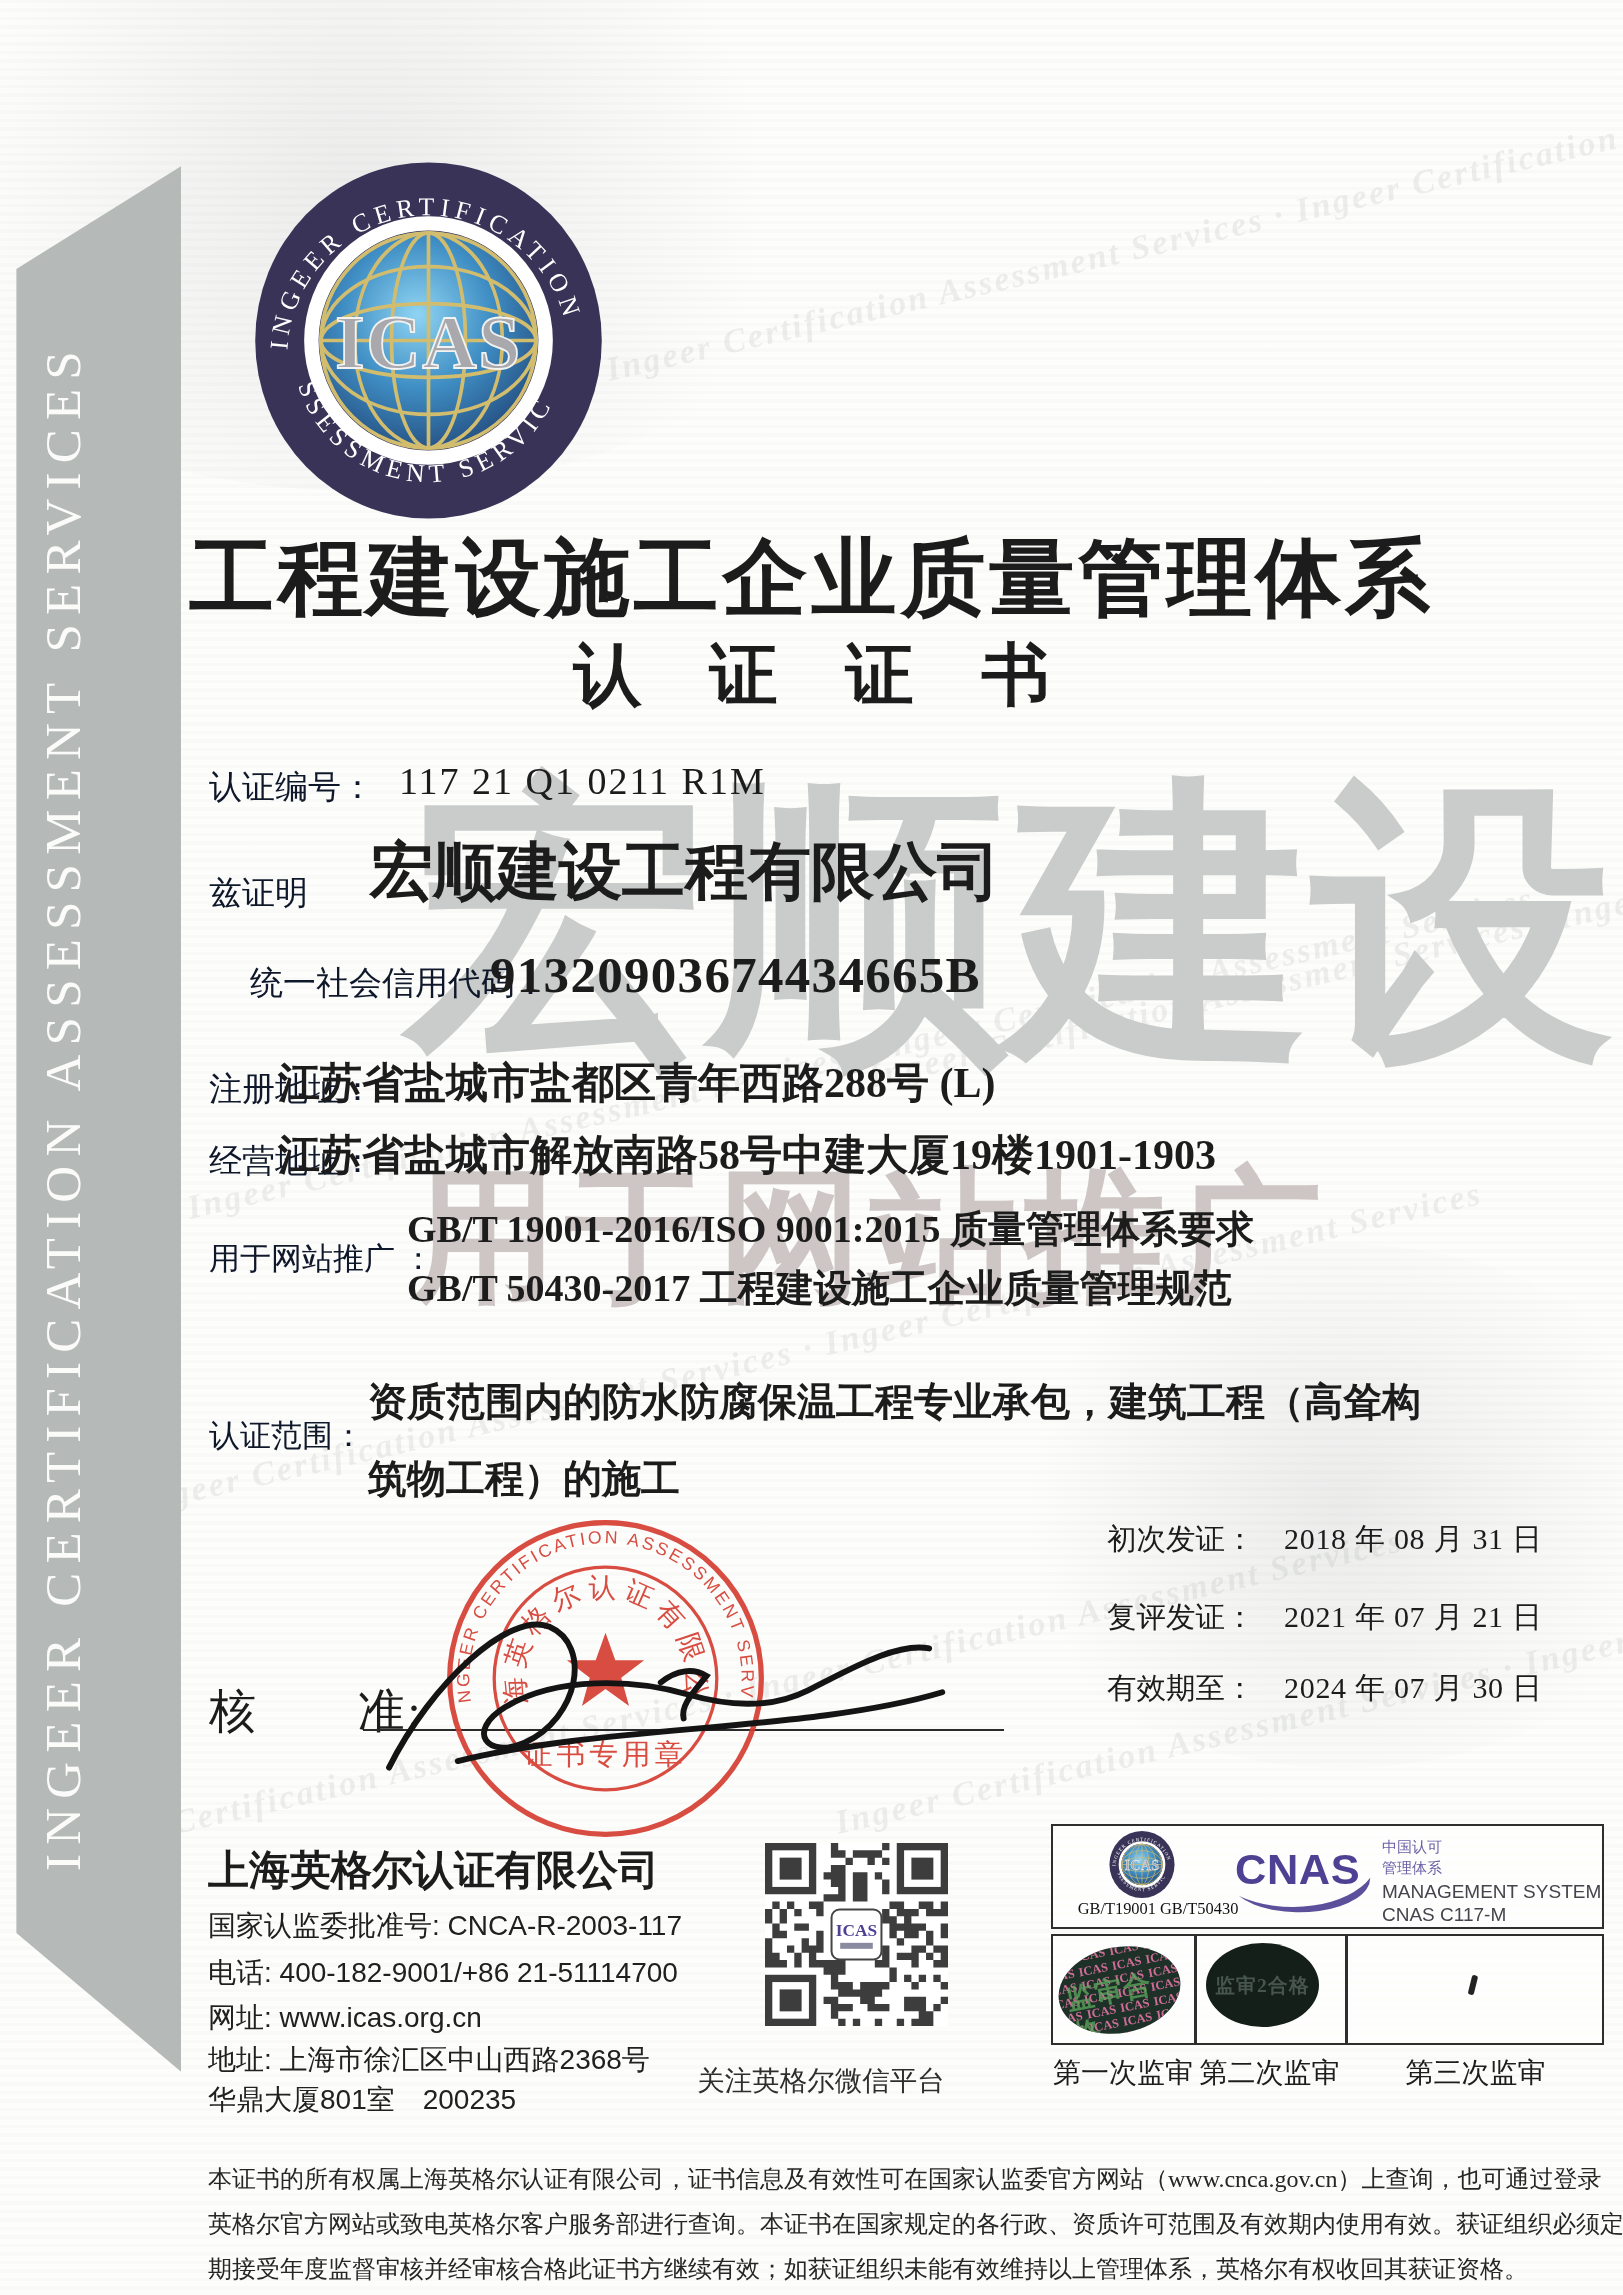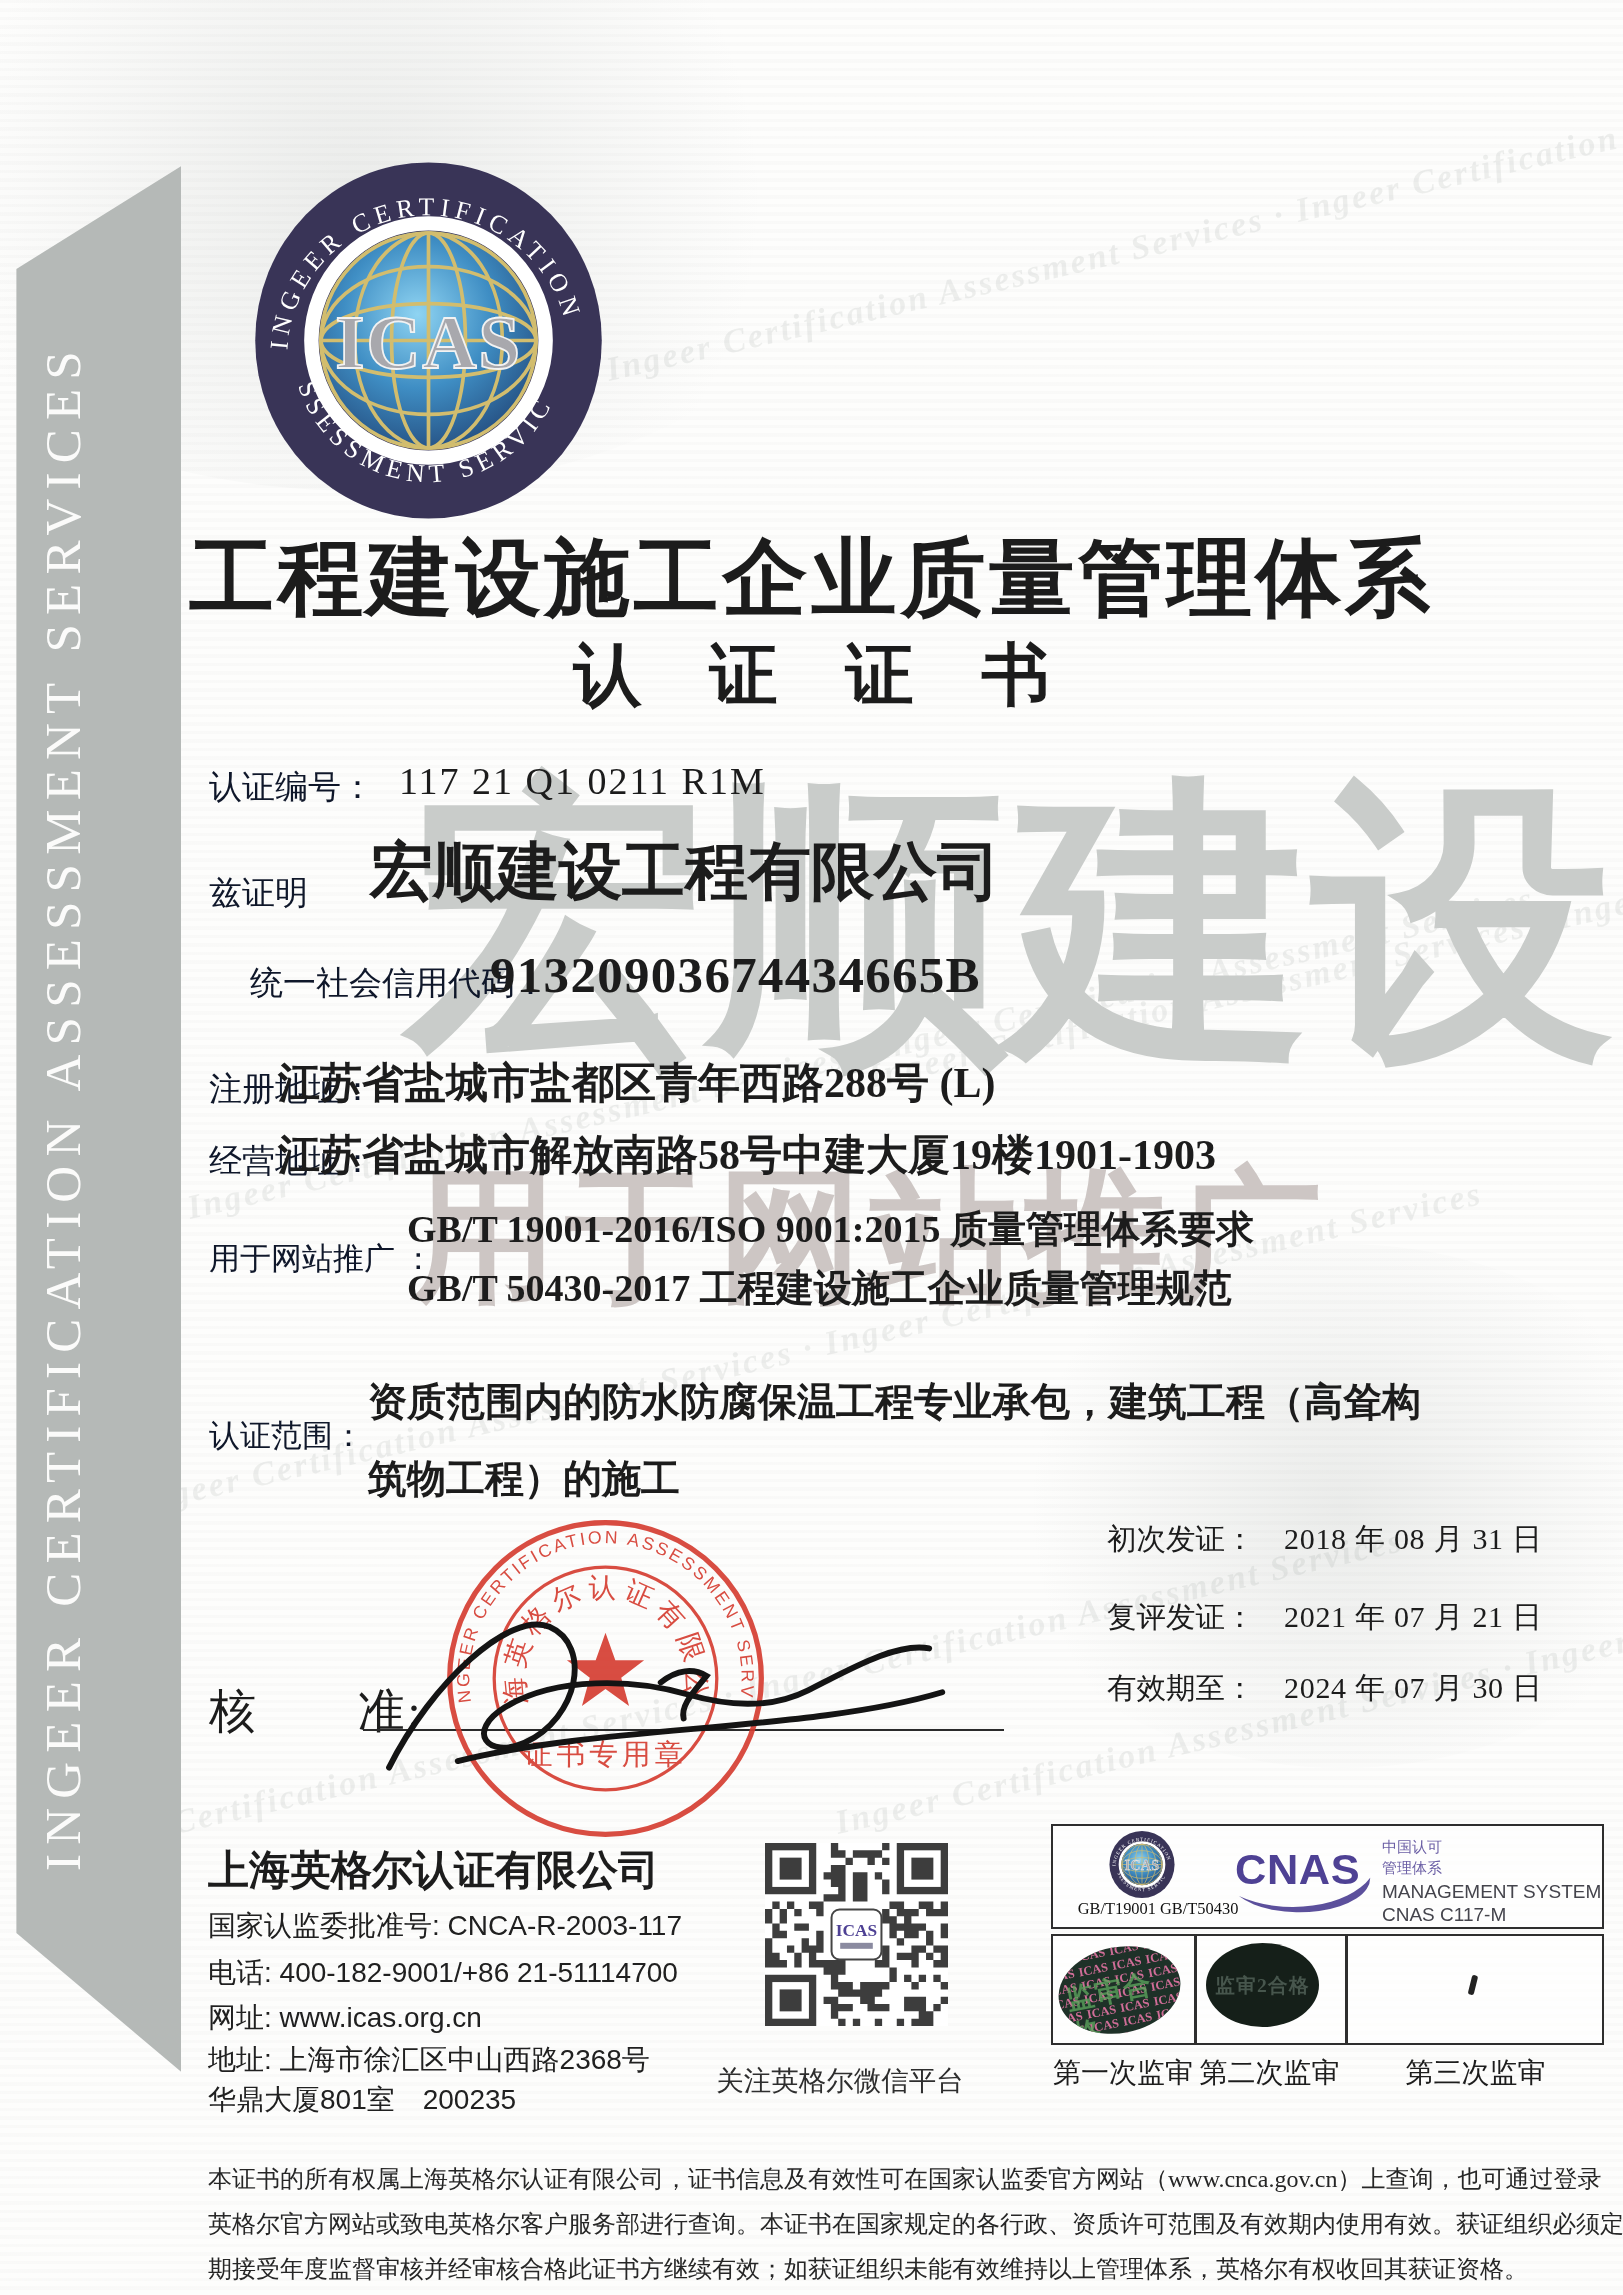--- a/index.html
+++ b/index.html
@@ -51,21 +51,21 @@
   .sign-line{position:absolute;left:363px;top:1729px;width:641px;height:0;
     border-top:2px solid #2b2b2b;z-index:3;}
   
   .stamp{position:absolute;left:432px;top:1505px;z-index:4;opacity:.9;}
   .signature{position:absolute;left:353px;top:1571px;z-index:5;}
   
   .issuer-name{left:208px;top:1843px;font-size:41px;font-weight:900;}
   .issuer-line{font-size:28px;color:#202020;font-family:"Liberation Sans",sans-serif;}
   
   .qr-wrap{position:absolute;left:765px;top:1843px;z-index:3;}
-  .qr-caption{left:709px;top:2063px;width:262px;text-align:center;font-size:27.5px;
+  .qr-caption{left:690px;top:2063px;width:262px;text-align:center;font-size:27.5px;
     font-family:"Liberation Sans",sans-serif;color:#2e2e2e;}
   
   .mark-box{position:absolute;left:1051px;width:553px;z-index:3;
     border:2.6px solid #2e2e2e;background:rgba(255,255,255,.6);box-sizing:border-box;}
   .box1{top:1824px;height:105px;}
   .box2{top:1934px;height:111px;}
   .vsep{position:absolute;top:0;bottom:0;width:2.6px;background:#2e2e2e;}
   .gbt-cap{left:1060px;top:1899px;width:196px;text-align:center;font-size:16.4px;color:#111;}
   .cnas-cn{font-size:15px;color:#6b5fa5;font-family:"Liberation Sans",sans-serif;line-height:20px;}
   .cnas-en{font-size:19px;color:#44444c;font-family:"Liberation Sans",sans-serif;line-height:24px;}

